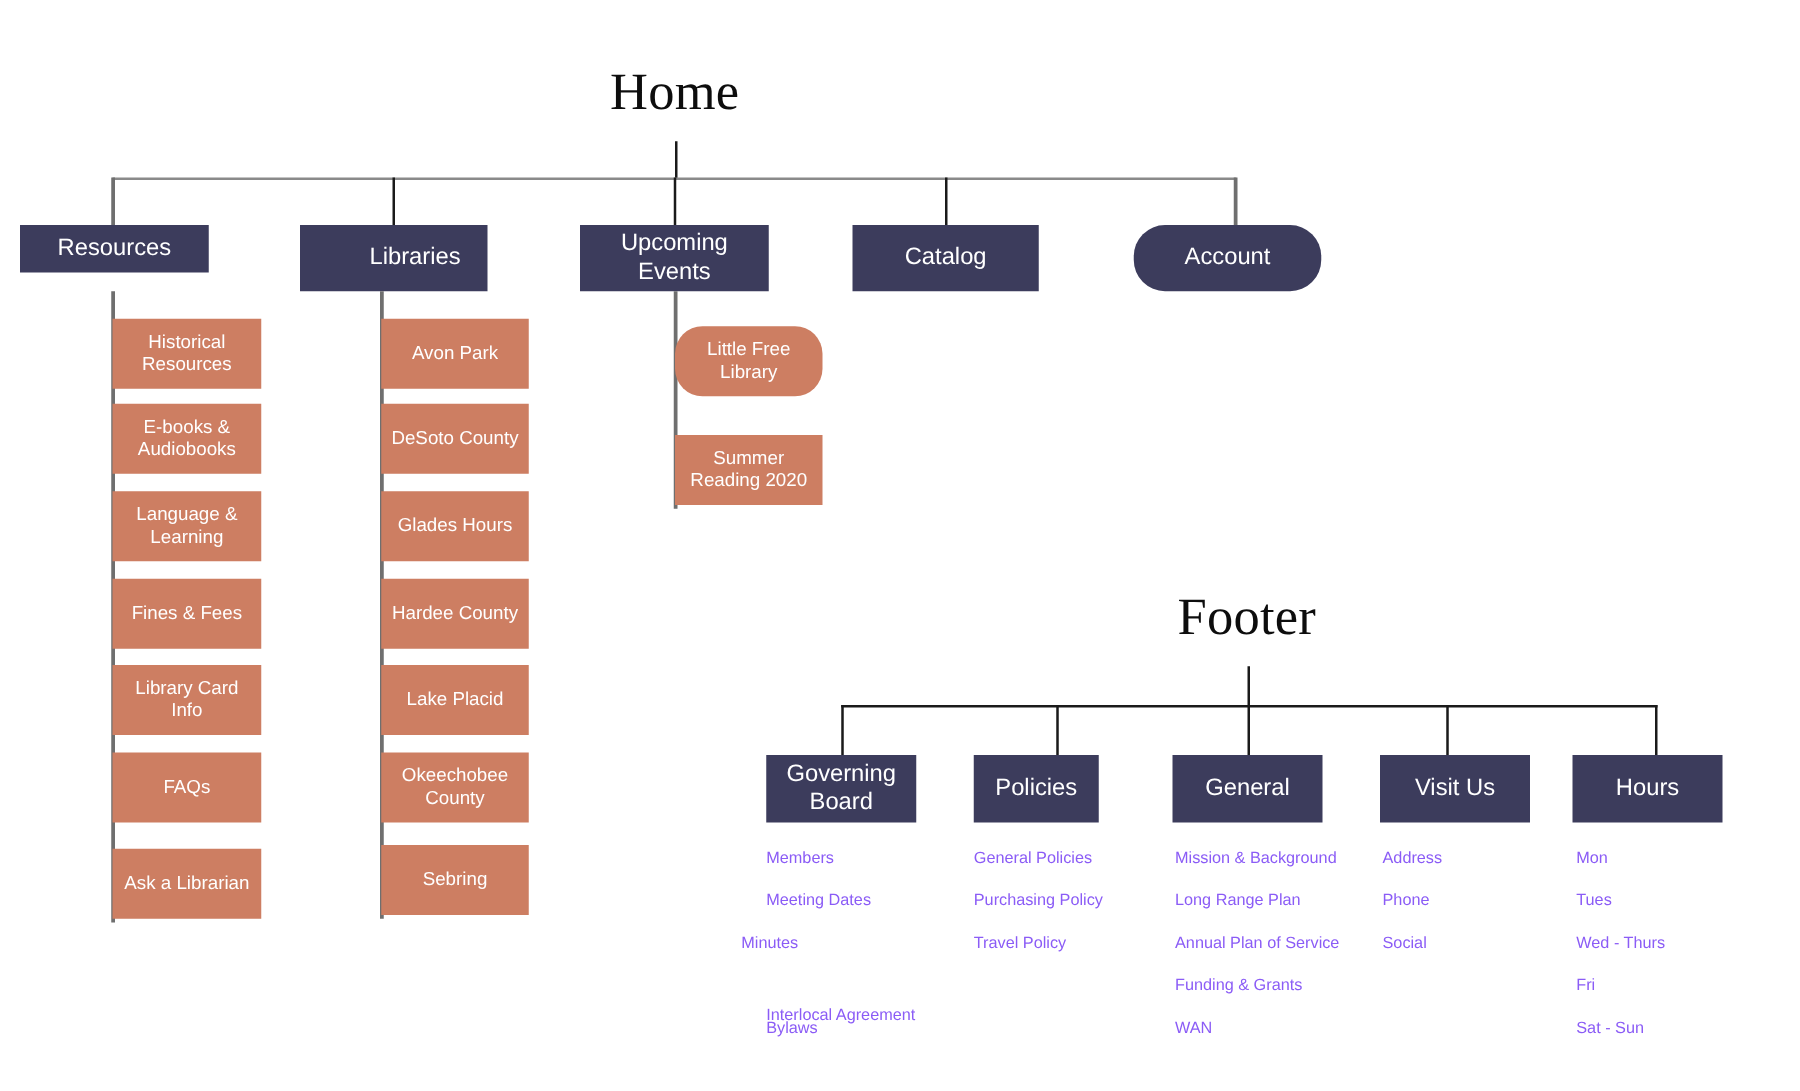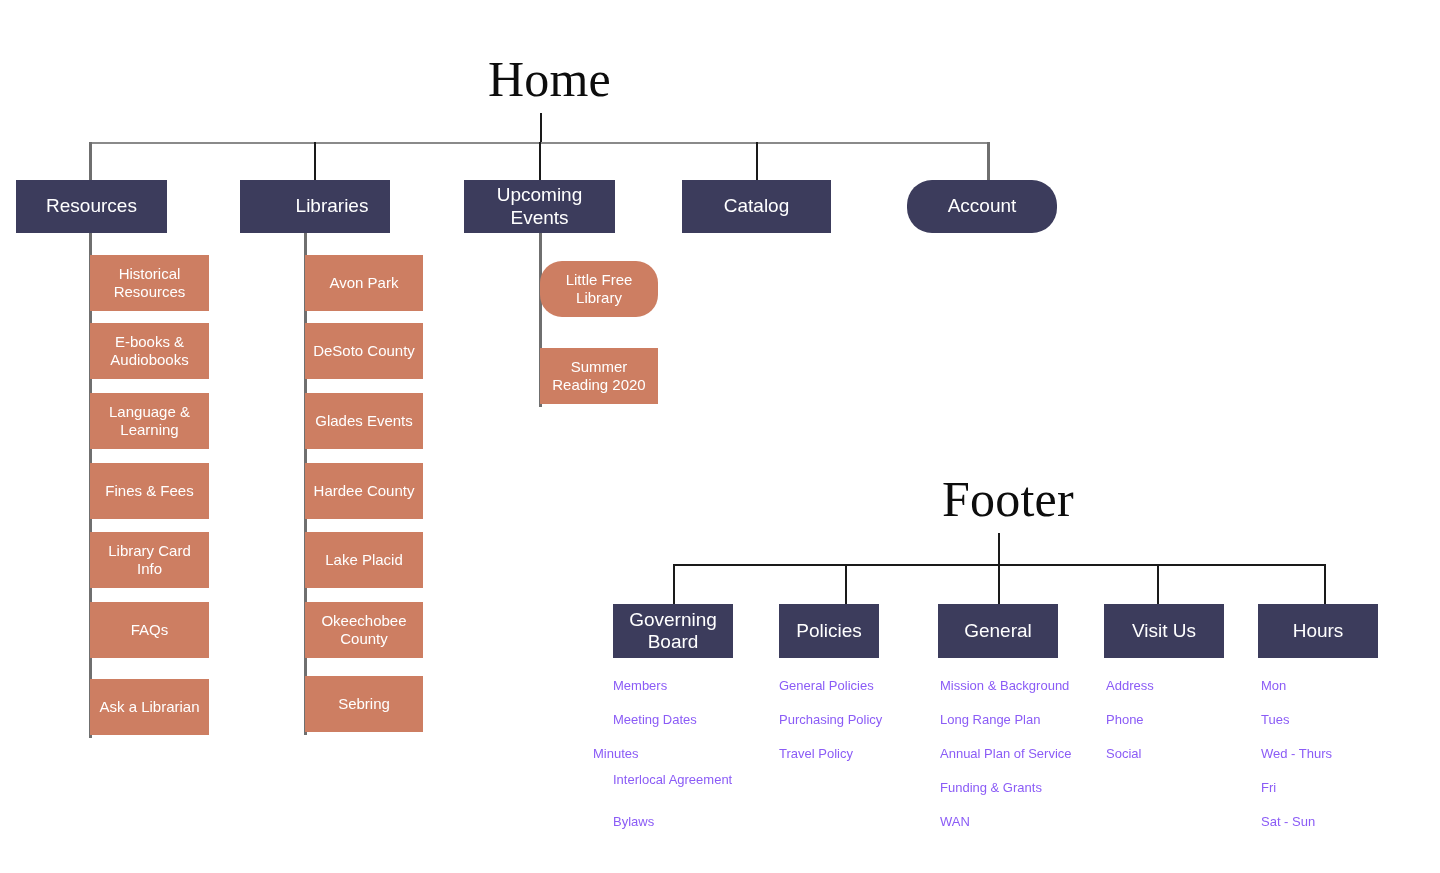--- a/index.html
+++ b/index.html
@@ -9,21 +9,21 @@
     background:#ffffff;
     font-family:"Liberation Sans", sans-serif;
     overflow:hidden;
   }
   #canvas { position:relative; width:1440px; height:873px; }
 
   
   .section-title {
     position:absolute;
     font-family:"Liberation Serif", serif;
-    font-size:50px;
+    font-size:42px;
     font-weight:400;
     color:#0d0d0d;
     white-space:nowrap;
     letter-spacing:0.2px;
   }
 
   
   .ln { position:absolute; background:#8a8a8a; }
   .ln.dark { background:#1a1a1a; }
   .ln.h { height:2px; }
@@ -76,37 +76,37 @@
   <div class="ln v dark" style="left:540px; top:113px; height:30px;"></div>
 
   <div class="ln h" style="left:90px; top:142px; width:899px;"></div>
 
   <div class="ln v col" style="left:89px; top:142px; height:38px;"></div>
   <div class="ln v dark" style="left:314px; top:142px; height:38px;"></div>
   <div class="ln v dark" style="left:539px; top:142px; height:38px;"></div>
   <div class="ln v dark" style="left:756px; top:142px; height:38px;"></div>
   <div class="ln v col" style="left:987px; top:142px; height:38px;"></div>
 
-  <div class="node primary" style="left:16px; top:180px; width:151px; height:53px;">Resources</div>
+  <div class="node primary" style="left:16px; top:180px; width:151px; height:38px;">Resources</div>
   <div class="ln v col" style="left:89px; top:233px; height:505px;"></div>
 
   <div class="node child" style="left:90px; top:255px; width:119px; height:56px;">Historical Resources</div>
   <div class="node child" style="left:90px; top:323px; width:119px; height:56px;">E-books &amp; Audiobooks</div>
   <div class="node child" style="left:90px; top:393px; width:119px; height:56px;">Language &amp; Learning</div>
   <div class="node child" style="left:90px; top:463px; width:119px; height:56px;">Fines &amp; Fees</div>
   <div class="node child" style="left:90px; top:532px; width:119px; height:56px;">Library Card Info</div>
   <div class="node child" style="left:90px; top:602px; width:119px; height:56px;">FAQs</div>
   <div class="node child" style="left:90px; top:679px; width:119px; height:56px;">Ask a Librarian</div>
 
   <div class="node primary" style="left:240px; top:180px; width:150px; height:53px;padding-left:40px;">Libraries</div>
   <div class="ln v col" style="left:304px; top:233px; height:502px;"></div>
 
   <div class="node child" style="left:305px; top:255px; width:118px; height:56px;">Avon Park</div>
   <div class="node child" style="left:305px; top:323px; width:118px; height:56px;">DeSoto County</div>
-  <div class="node child" style="left:305px; top:393px; width:118px; height:56px;">Glades Events</div>
+  <div class="node child" style="left:305px; top:393px; width:118px; height:56px;">Glades Hours</div>
   <div class="node child" style="left:305px; top:463px; width:118px; height:56px;">Hardee County</div>
   <div class="node child" style="left:305px; top:532px; width:118px; height:56px;">Lake Placid</div>
   <div class="node child" style="left:305px; top:676px; width:118px; height:56px;">Sebring</div>
   <div class="node child" style="left:305px; top:602px; width:118px; height:56px;">Okeechobee County</div>
 
   <div class="node primary" style="left:464px; top:180px; width:151px; height:53px;">Upcoming Events</div>
   <div class="ln v col" style="left:539px; top:233px; height:174px;"></div>
 
   <div class="node child" style="left:540px; top:261px; width:118px; height:56px;border-radius:22px;">Little Free Library</div>
   <div class="node child" style="left:540px; top:348px; width:118px; height:56px;">Summer Reading 2020</div>
@@ -124,21 +124,21 @@
   <div class="ln v dark" style="left:673px; top:564px; height:41px;"></div>
   <div class="ln v dark" style="left:845px; top:564px; height:41px;"></div>
   <div class="ln v dark" style="left:998px; top:564px; height:41px;"></div>
   <div class="ln v dark" style="left:1157px; top:564px; height:41px;"></div>
   <div class="ln v dark" style="left:1324px; top:564px; height:41px;"></div>
 
   <div class="node footer-head" style="left:613px; top:604px; width:120px; height:54px;">Governing Board</div>
   <div class="flink" style="left:613px; top:679px;">Members</div>
   <div class="flink" style="left:613px; top:713px;">Meeting Dates</div>
   <div class="flink" style="left:593px; top:747px;">Minutes</div>
-  <div class="flink" style="left:613px; top:773px;">Interlocal Agreement</div>
+  <div class="flink" style="left:613px; top:805px;">Interlocal Agreement</div>
   <div class="flink" style="left:613px; top:815px;">Bylaws</div>
 
   <div class="node footer-head" style="left:779px; top:604px; width:100px; height:54px;">Policies</div>
   <div class="flink" style="left:779px; top:679px;">General Policies</div>
   <div class="flink" style="left:779px; top:713px;">Purchasing Policy</div>
   <div class="flink" style="left:779px; top:747px;">Travel Policy</div>
 
   <div class="node footer-head" style="left:938px; top:604px; width:120px; height:54px;">General</div>
   <div class="flink" style="left:940px; top:679px;">Mission &amp; Background</div>
   <div class="flink" style="left:940px; top:713px;">Long Range Plan</div>

